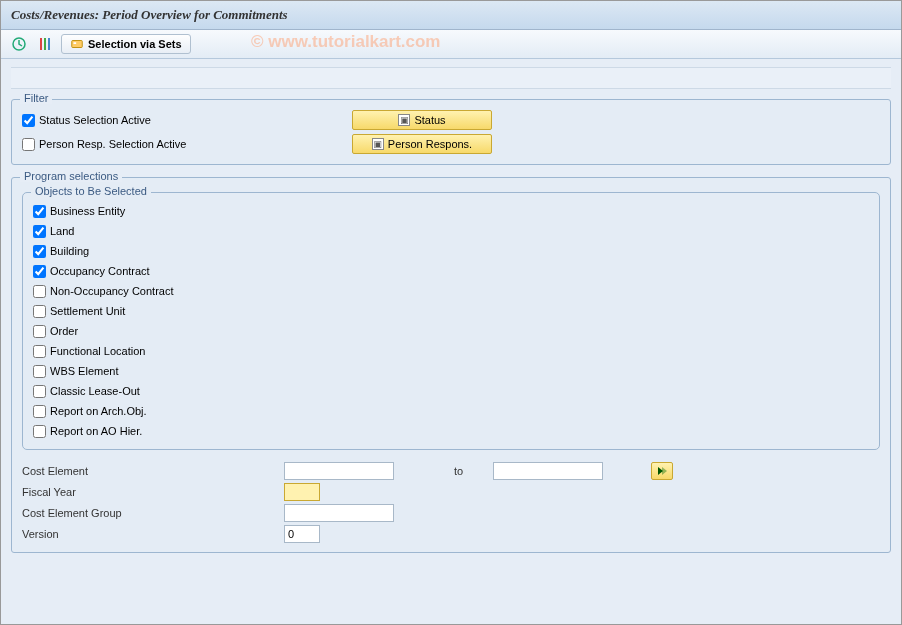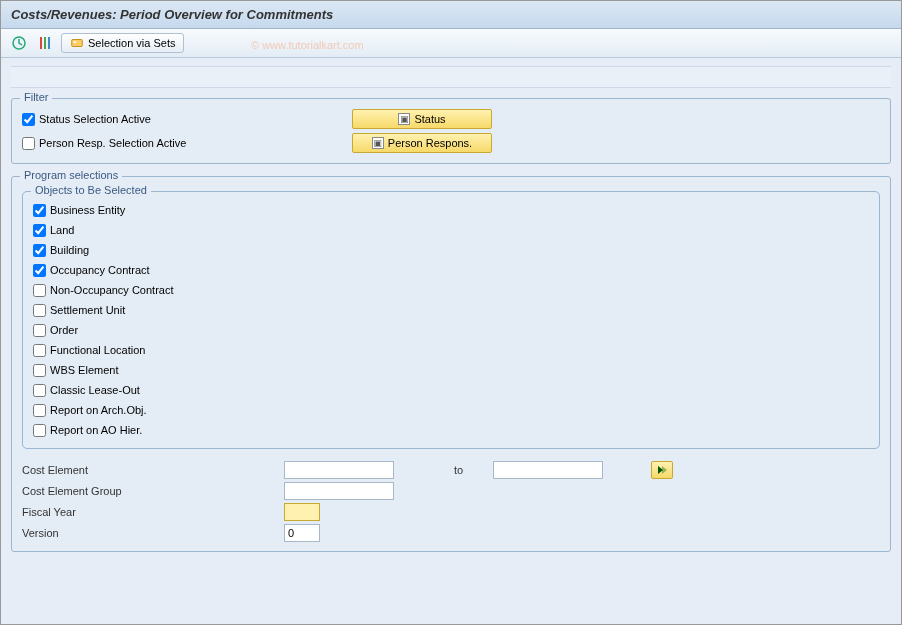--- a/index.html
+++ b/index.html
@@ -13,29 +13,31 @@
       border: 1px solid #999;
     }
     .title-bar {
       background: linear-gradient(to bottom, #dce8f4, #c5d9ed);
       padding: 6px 10px;
       border-bottom: 1px solid #a0b5cc;
       font-weight: bold;
       font-style: italic;
       font-size: 13px;
       color: #333;
+      font-family: Liberation Serif, serif;
     }
     .toolbar {
       background: linear-gradient(to bottom, #f7fafd, #e3ecf5);
       padding: 4px 8px;
       border-bottom: 1px solid #b5c8dc;
       display: flex;
       align-items: center;
       gap: 6px;
       position: relative;
+      font-weight: bold;
     }
     .toolbar-icon {
       display: inline-flex;
       align-items: center;
       justify-content: center;
       width: 20px;
       height: 20px;
       cursor: pointer;
     }
     .toolbar-btn {
@@ -45,23 +47,23 @@
       padding: 2px 8px;
       background: linear-gradient(to bottom, #fefefe, #e8eef5);
       border: 1px solid #b0c0d0;
       border-radius: 3px;
       cursor: pointer;
       font-size: 11px;
     }
     .watermark {
       position: absolute;
       left: 250px;
-      top: 10px;
+      top: 2px;
       color: rgba(255,150,100,0.45);
-      font-size: 11px;
+      font-size: 17px;
       pointer-events: none;
     }
     .content {
       background: #e6edf6;
       padding: 8px 10px 0 10px;
       height: calc(100% - 56px);
       overflow: hidden;
     }
     .placeholder-row {
       height: 22px;
@@ -313,27 +315,27 @@
       <input class="text-input short" value="" style="">
       <span class="multi-btn">
         <svg viewBox="0 0 10 10">
             <path d="M1 1 L6 5 L1 9 Z" fill="#050"></path>
             <path d="M5 1 L10 5 L5 9 Z" fill="#060" opacity="0.4"></path>
           </svg>
       </span>
     </div>
 
     <div class="field-row">
+      <span class="field-label">Fiscal Year</span>
+      <input class="text-input yellow" value="" style="">
+    </div>
+
+    <div class="field-row">
       <span class="field-label">Cost Element Group</span>
       <input class="text-input short" value="" style="">
-    </div>
-
-    <div class="field-row">
-      <span class="field-label">Fiscal Year</span>
-      <input class="text-input yellow" value="" style="">
     </div>
 
     <div class="field-row">
       <span class="field-label">Version</span>
       <input class="text-input tiny" value="0" style="">
     </div>
   </div>
 </div>
 
 </body></html>

